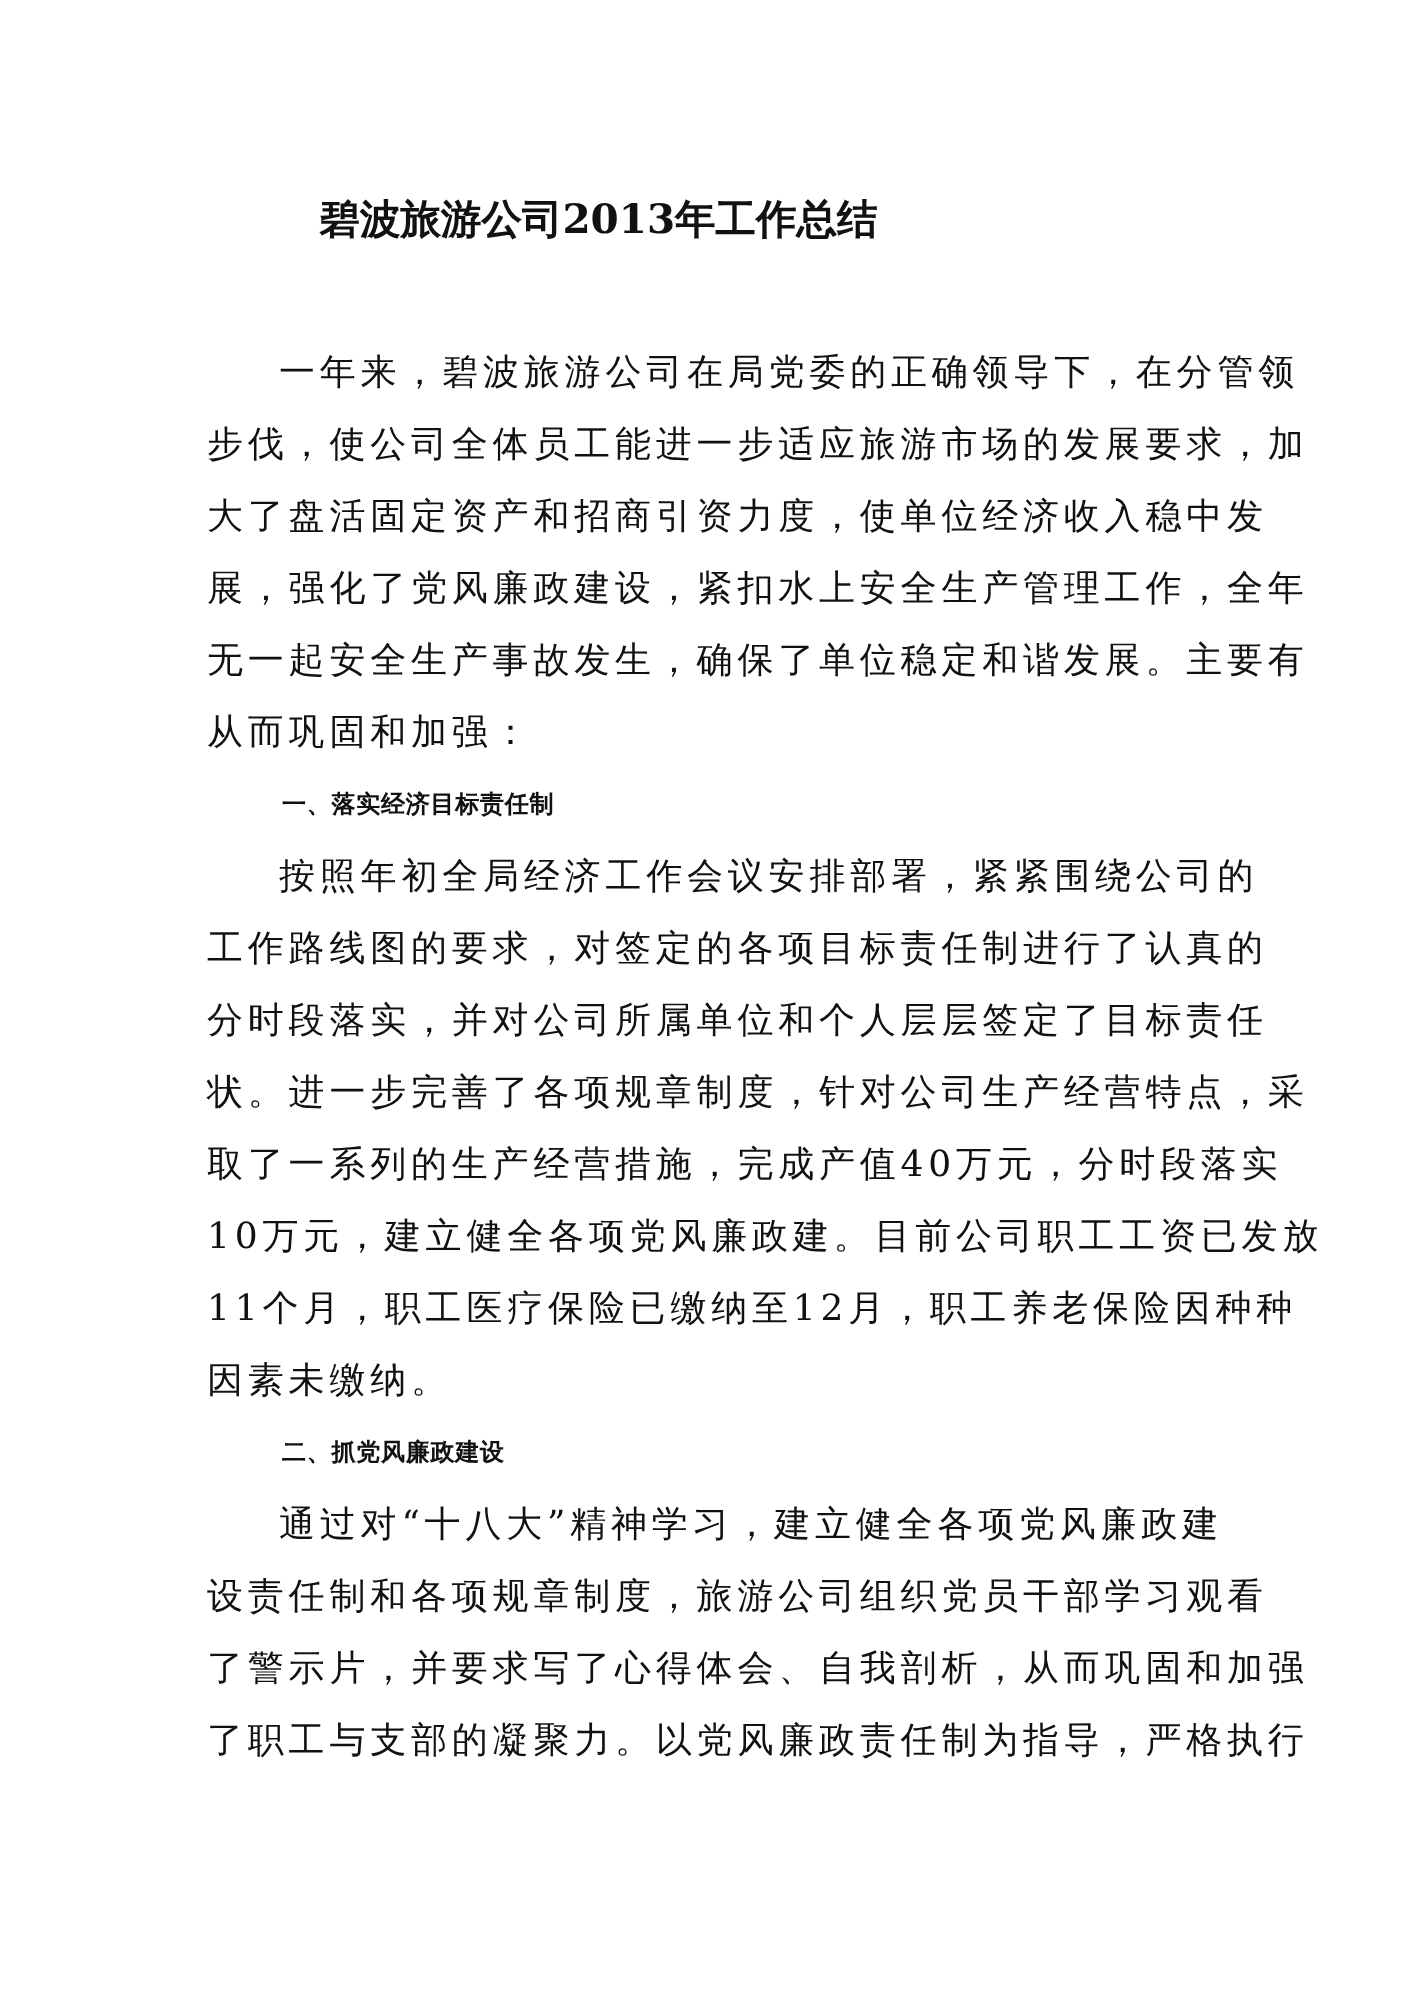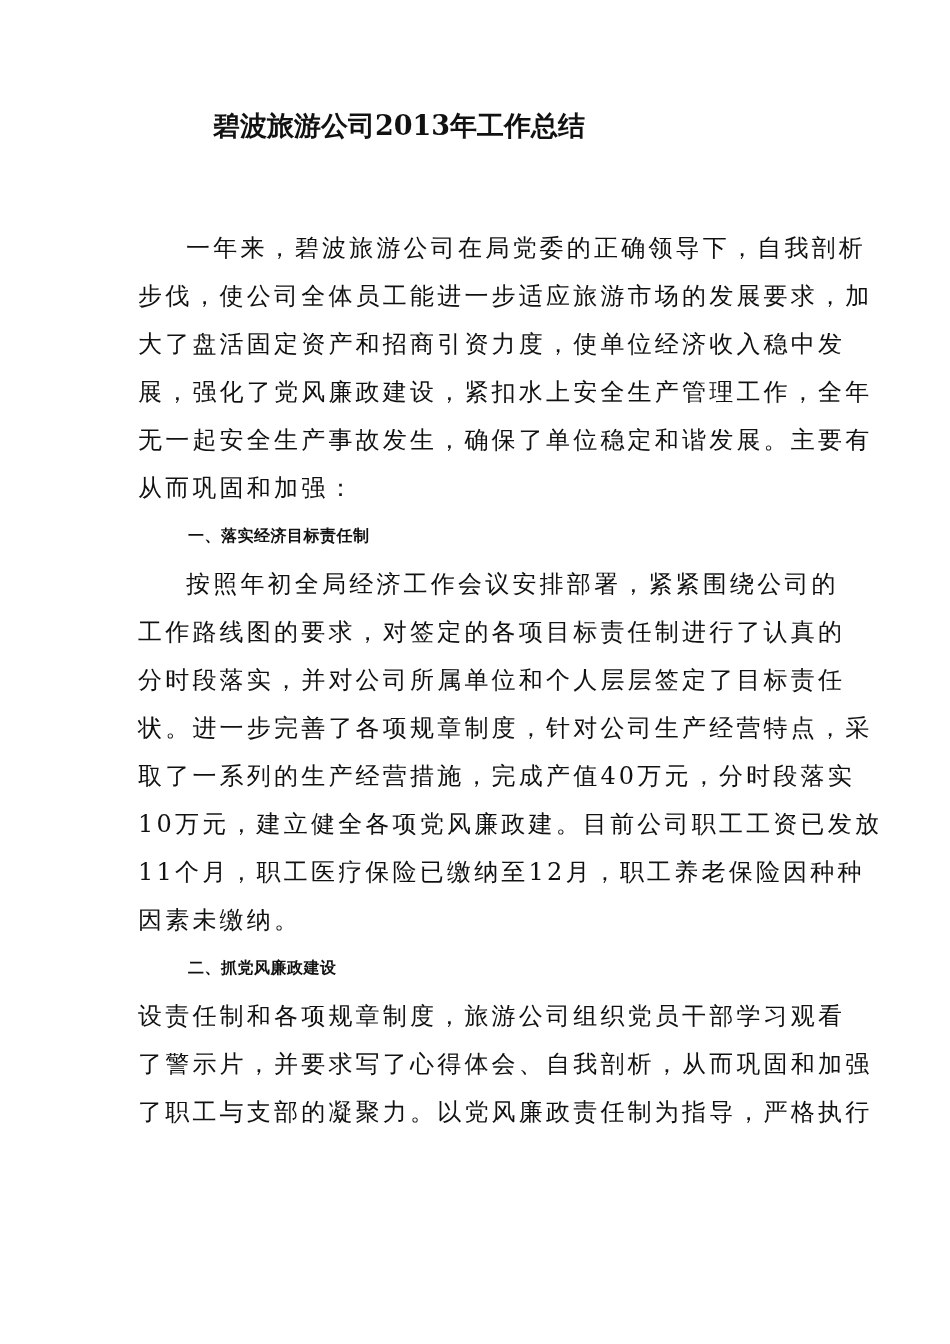--- a/index.html
+++ b/index.html
@@ -1,19 +1,19 @@
 <!DOCTYPE html>
 <html><head>
   <meta charset="utf-8">
   <style>
     html, body { margin: 0; padding: 0; background: #ffffff; }
     body { width: 950px; height: 1344px; position: relative; overflow: hidden; }
     .page { position: absolute; left: 0; top: 0; width: 950px; height: 1344px; background: #fff; }
     .title {
-      position: absolute; left: 0; top: 108px; width: 798px; text-align: center;
+      position: absolute; left: 0; top: 128px; width: 798px; text-align: center;
       font-family: "DejaVu Serif", "Liberation Serif", serif;
       font-size: 27px; font-weight: bold; color: #111; letter-spacing: 0px;
     }
     .body {
       position: absolute; left: 138px; top: 224px; width: 676px;
       font-family: "DejaVu Serif", "Liberation Serif", serif;
       font-size: 24px; line-height: 48px; color: #111;
       text-align: justify; text-justify: inter-character;
       letter-spacing: 3.2px;
     }
@@ -25,33 +25,34 @@
       font-weight: bold; letter-spacing: 0.5px; font-size: 16px;
       text-align-last: left; padding-left: 50px;
     }
   </style>
 </head>
 <body>
 
 <div class="page">
   <div class="title">碧波旅游公司2013年工作总结</div>
   <div class="body" id="doc-body">
-      <span class="line indent">一年来，碧波旅游公司在局党委的正确领导下，自我剖析</span>
+      <span class="line indent">一年来，碧波旅游公司在局党委的正确领导下，在分管领</span>
       <span class="line">步伐，使公司全体员工能进一步适应旅游市场的发展要求，加</span>
       <span class="line">大了盘活固定资产和招商引资力度，使单位经济收入稳中发</span>
       <span class="line">展，强化了党风廉政建设，紧扣水上安全生产管理工作，全年</span>
       <span class="line">无一起安全生产事故发生，确保了单位稳定和谐发展。主要有</span>
       <span class="line last">从而巩固和加强：</span>
       <span class="line heading">一、落实经济目标责任制</span>
       <span class="line indent">按照年初全局经济工作会议安排部署，紧紧围绕公司的</span>
       <span class="line">工作路线图的要求，对签定的各项目标责任制进行了认真的</span>
       <span class="line">分时段落实，并对公司所属单位和个人层层签定了目标责任</span>
       <span class="line">状。进一步完善了各项规章制度，针对公司生产经营特点，采</span>
       <span class="line">取了一系列的生产经营措施，完成产值40万元，分时段落实</span>
       <span class="line">10万元，建立健全各项党风廉政建。目前公司职工工资已发放</span>
       <span class="line">11个月，职工医疗保险已缴纳至12月，职工养老保险因种种</span>
       <span class="line last">因素未缴纳。</span>
       <span class="line heading">二、抓党风廉政建设</span>
+      <span class="line indent">通过对“十八大”精神学习，建立健全各项党风廉政建</span>
       <span class="line">设责任制和各项规章制度，旅游公司组织党员干部学习观看</span>
       <span class="line">了警示片，并要求写了心得体会、自我剖析，从而巩固和加强</span>
       <span class="line">了职工与支部的凝聚力。以党风廉政责任制为指导，严格执行</span>
     </div>
 </div>
 
 </body></html>

